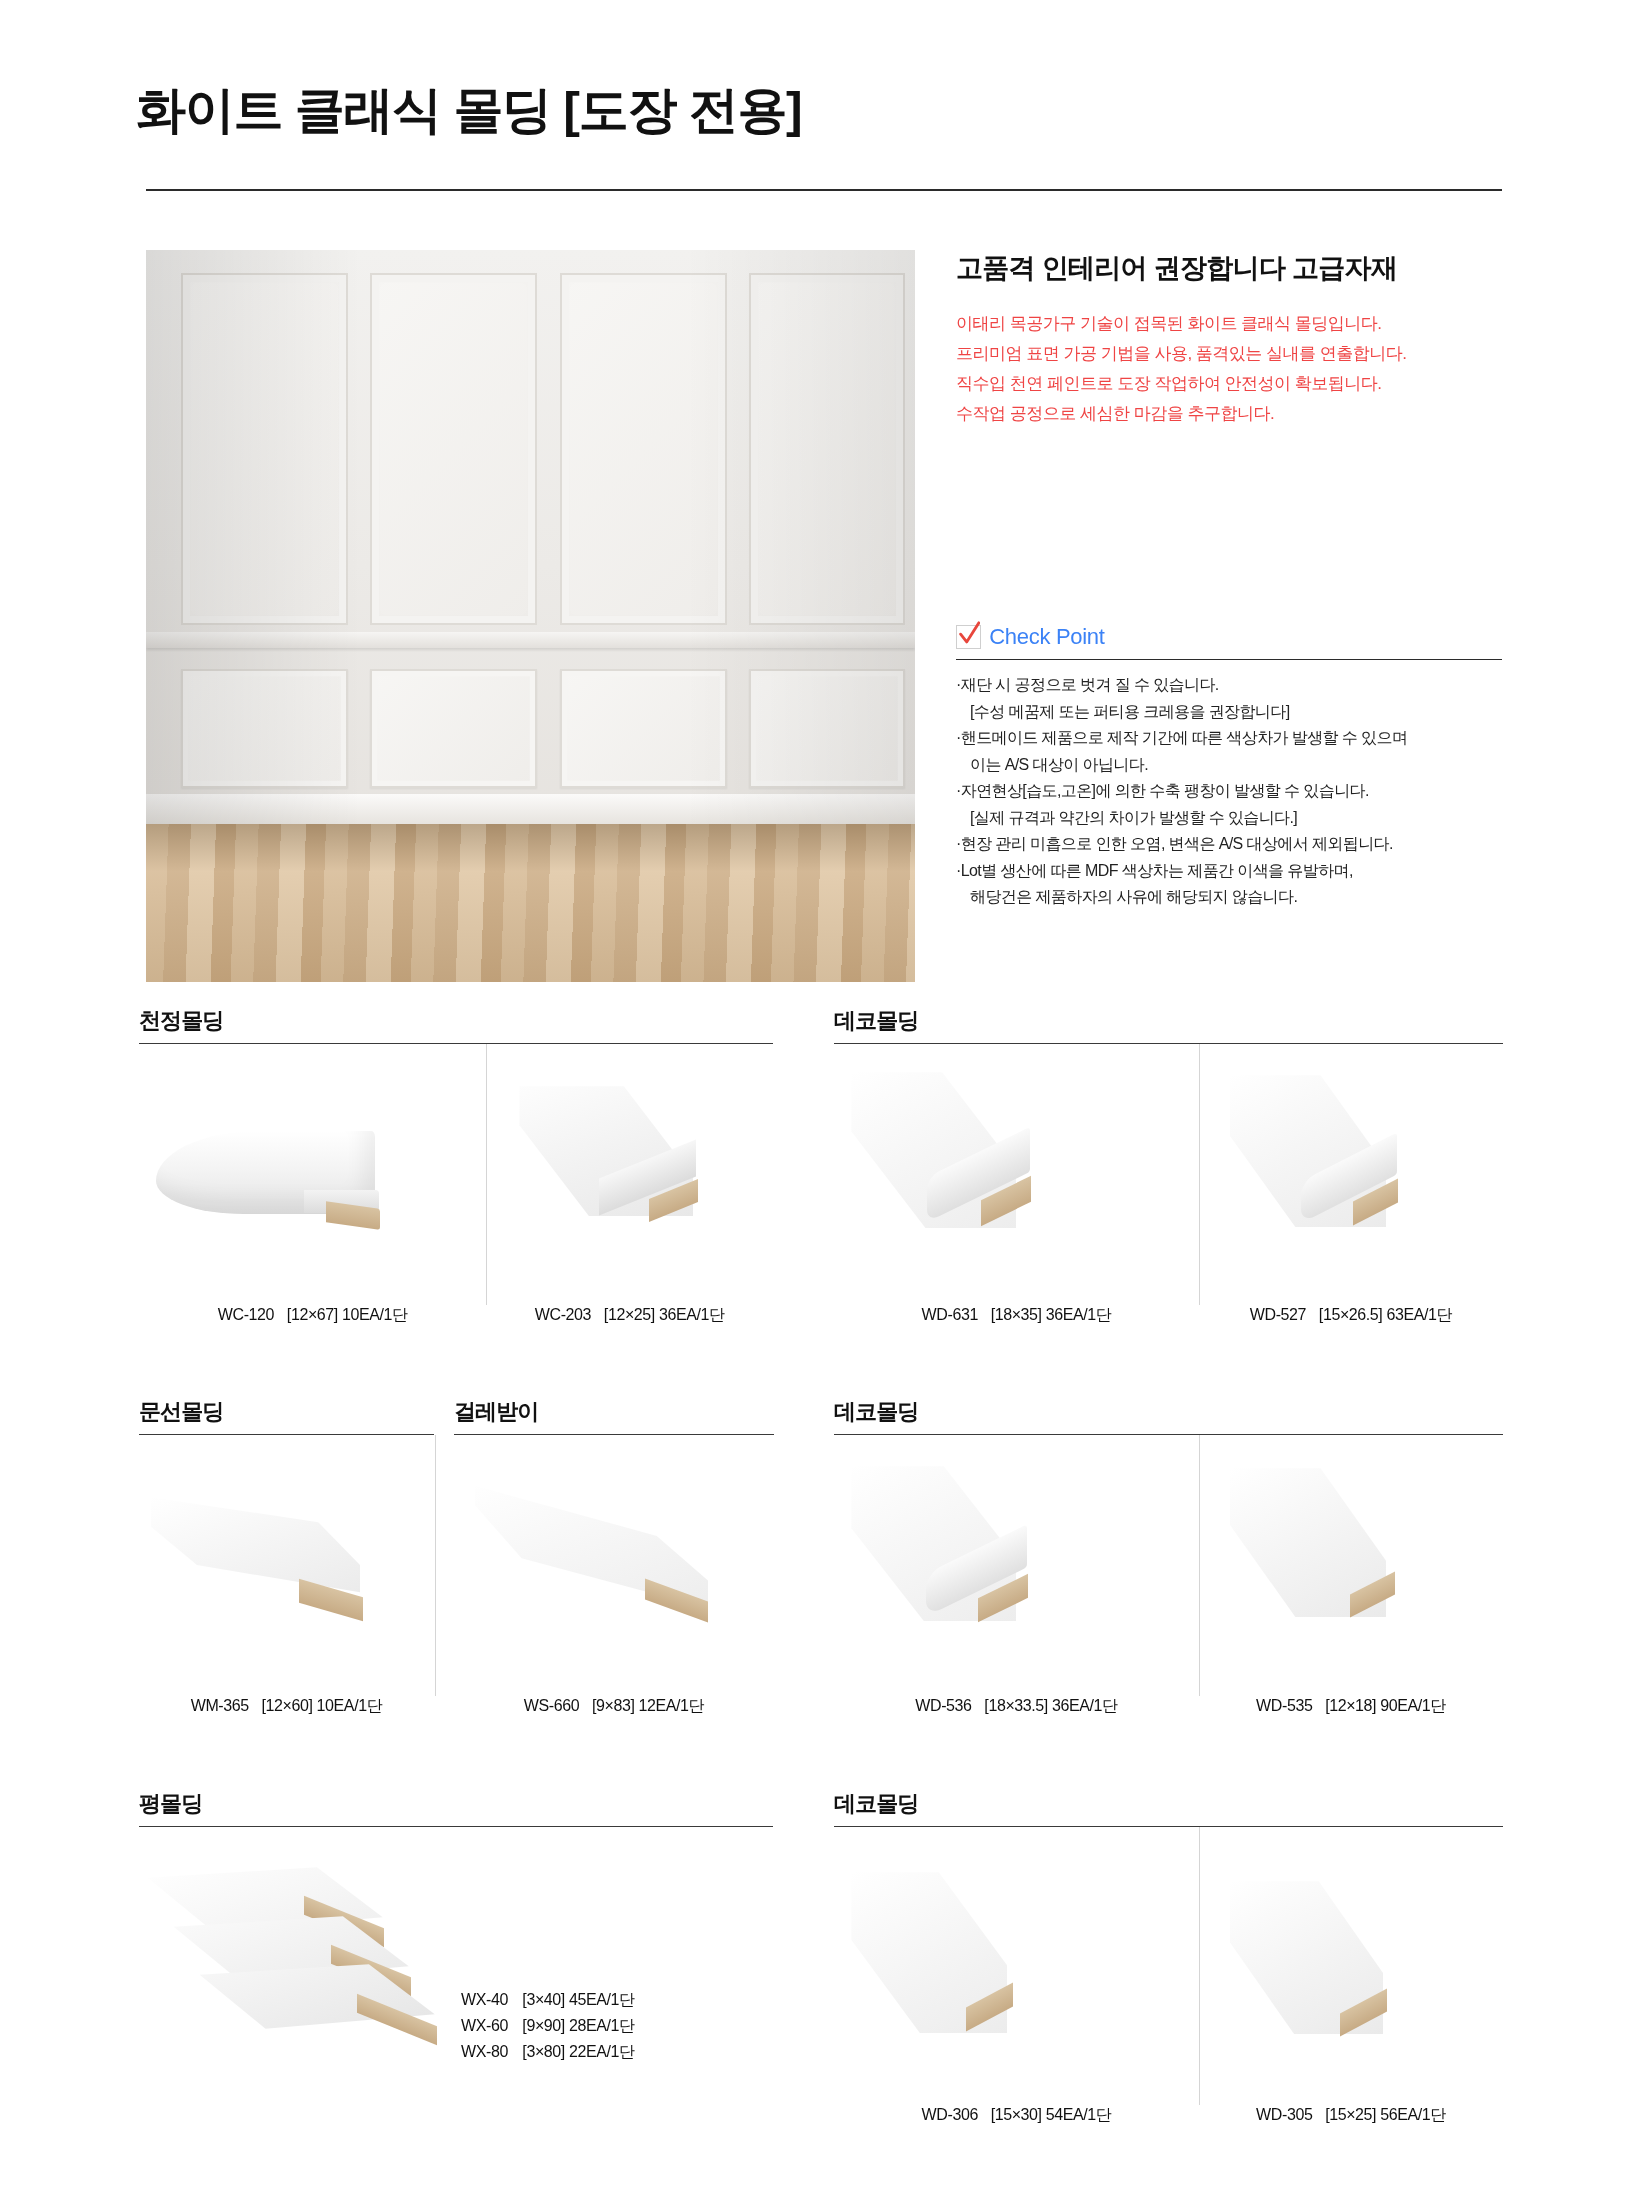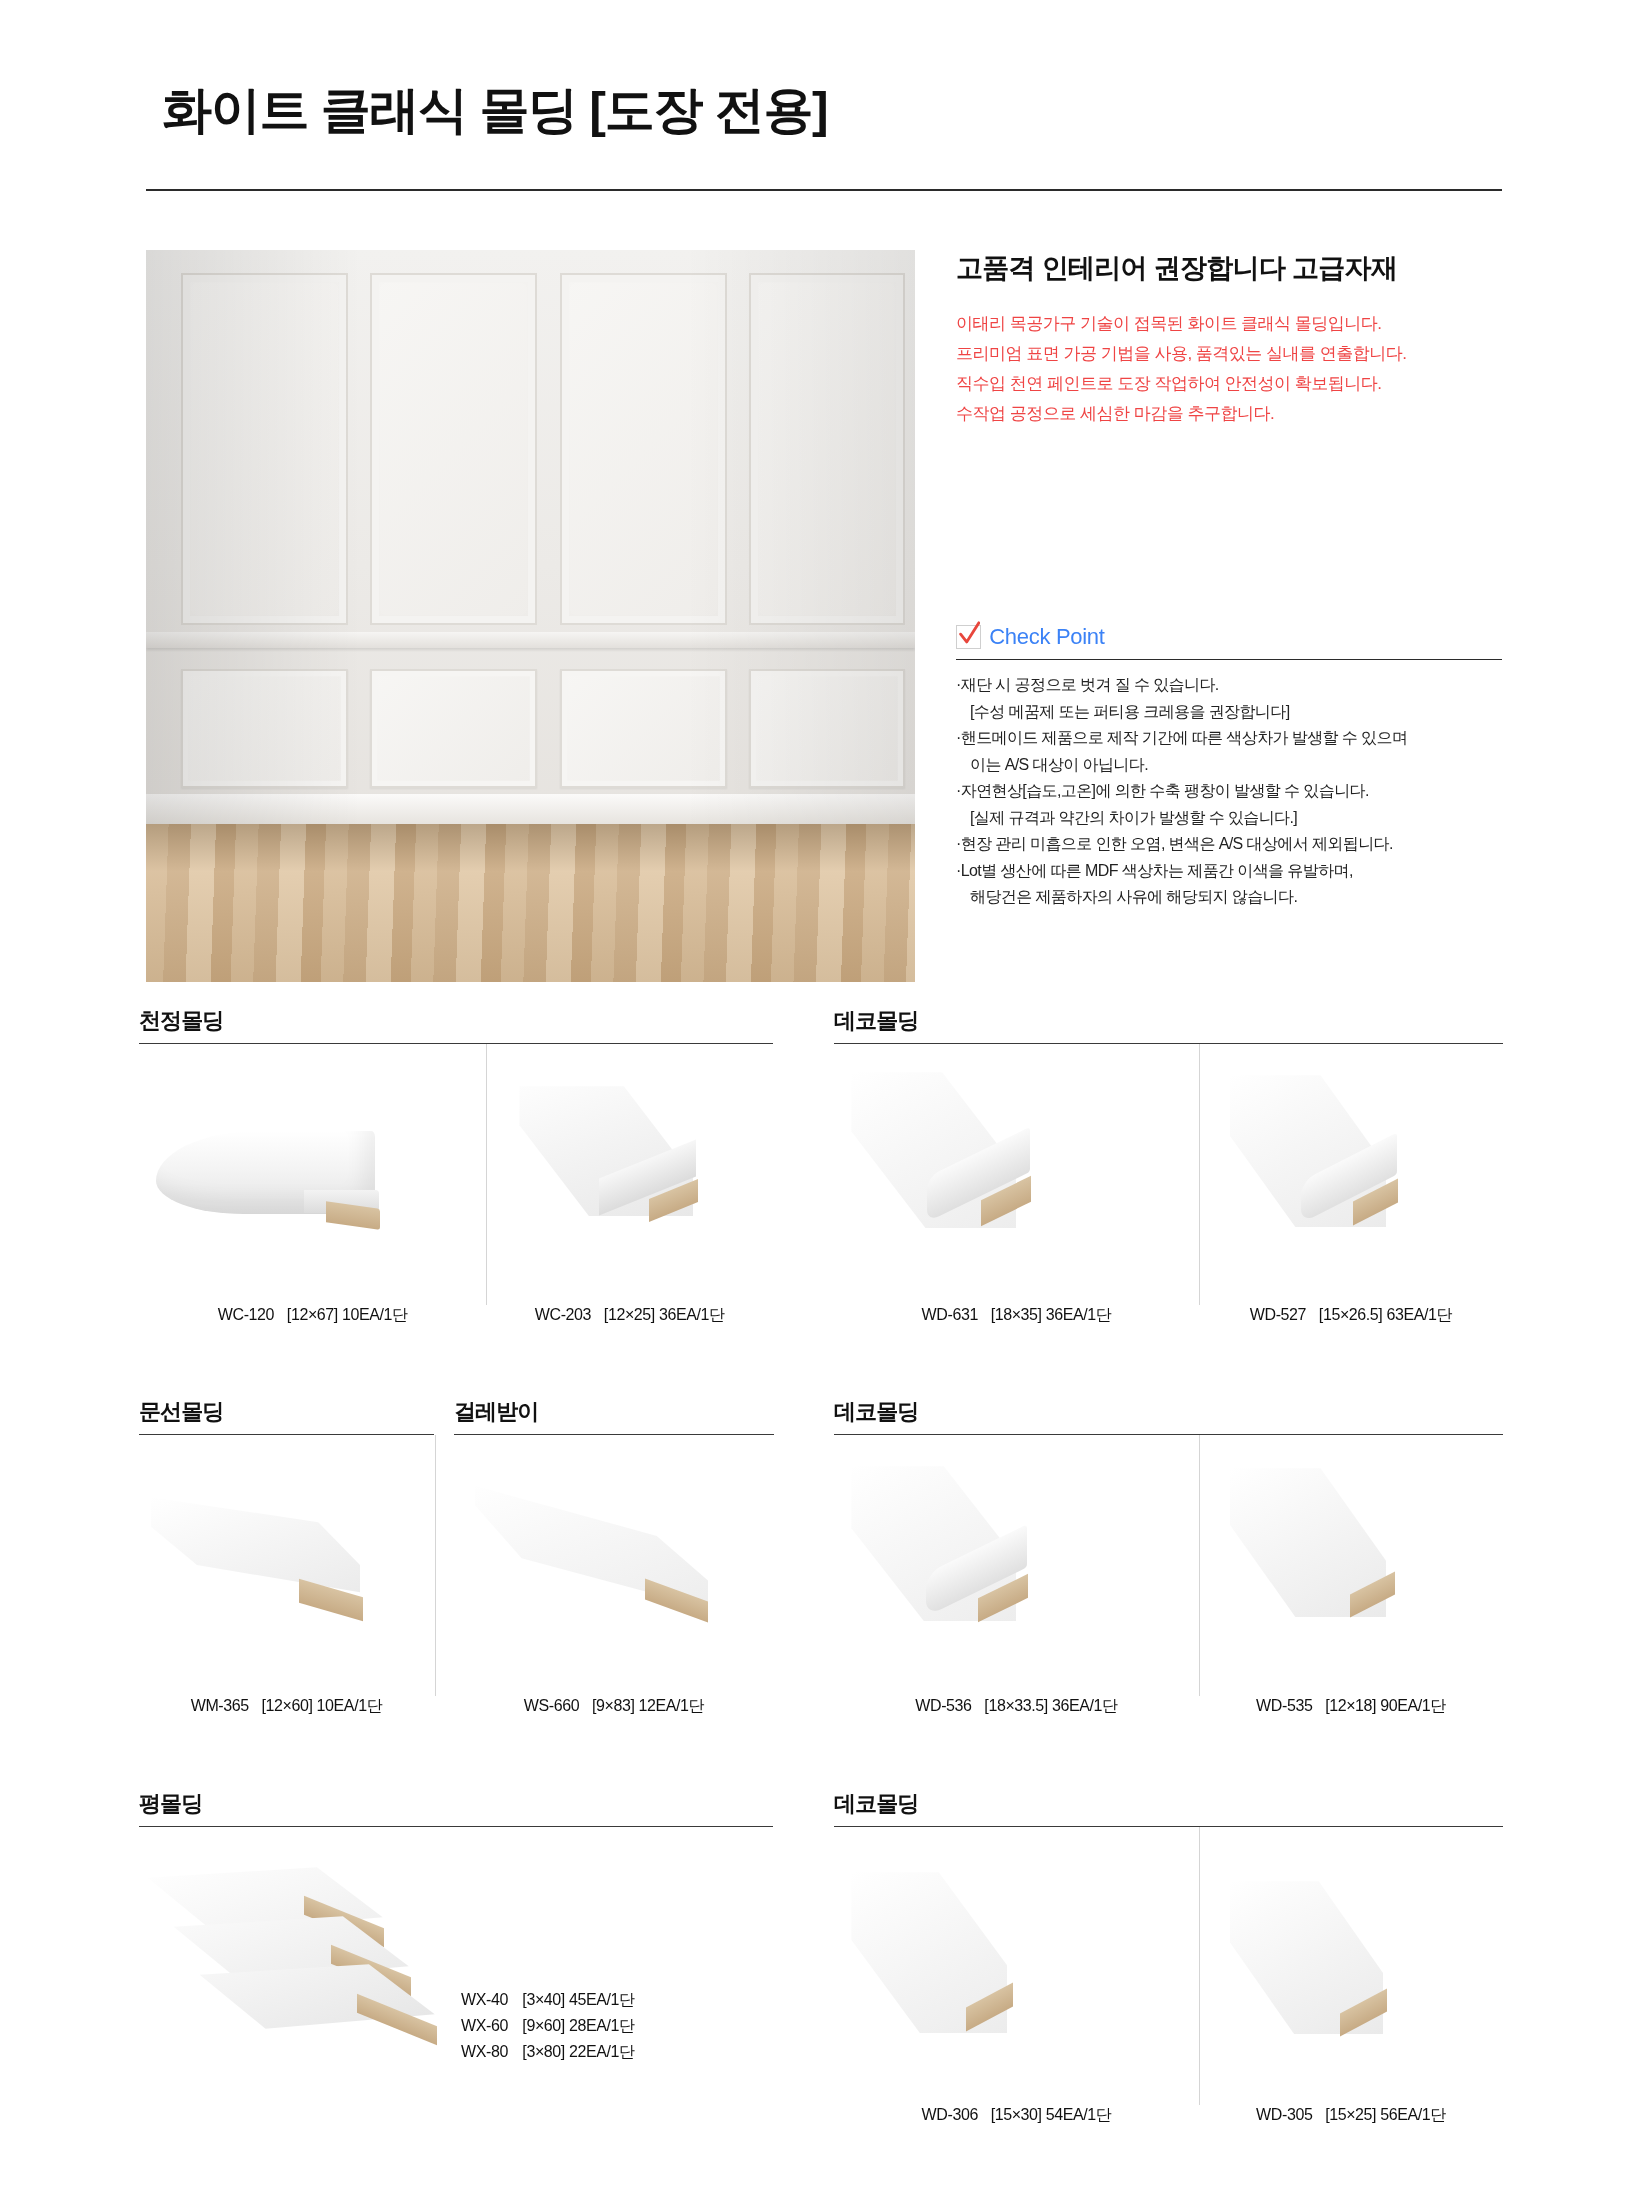--- a/index.html
+++ b/index.html
@@ -16,21 +16,21 @@
     width: 1646px;
     height: 2205px;
     margin: 0 auto;
     background: #ffffff;
     overflow: hidden;
   }
 
   
   .title-wrap {
     position: absolute;
-    left: 162px;
+    left: 136px;
     top: 83px;
     width: 1356px;
   }
   .doc-title {
     font-size: 50px;
     font-weight: 700;
     letter-spacing: -1.3px;
     color: #111111;
     line-height: 1.1;
     margin: 0;
@@ -450,21 +450,21 @@
         <div class="face" style="left:52px; top:97px; width:235px; height:104px; clip-path:polygon(0 10%, 72% 0, 100% 48%, 28% 62%); background:linear-gradient(160deg,#f8f8f8,#e0e0e0);"></div>
         <div class="edge" style="left:209px; top:143px; width:80px; height:19px; transform:skewY(22deg);"></div>
       </div>
       <div class="flat-list" style="left:322px; top:160px;">
         <div>
           <span class="code">WX-40</span>
           <span class="spec">[3×40] 45EA/1단</span>
         </div>
         <div>
           <span class="code">WX-60</span>
-          <span class="spec">[9×60] 28EA/1단</span>
+          <span class="spec">[9×90] 28EA/1단</span>
         </div>
         <div>
           <span class="code">WX-80</span>
           <span class="spec">[3×80] 22EA/1단</span>
         </div>
       </div>
     </div>
   </div>
 
   <div class="section" style="left:834px; top:1789px; width:669px;">

